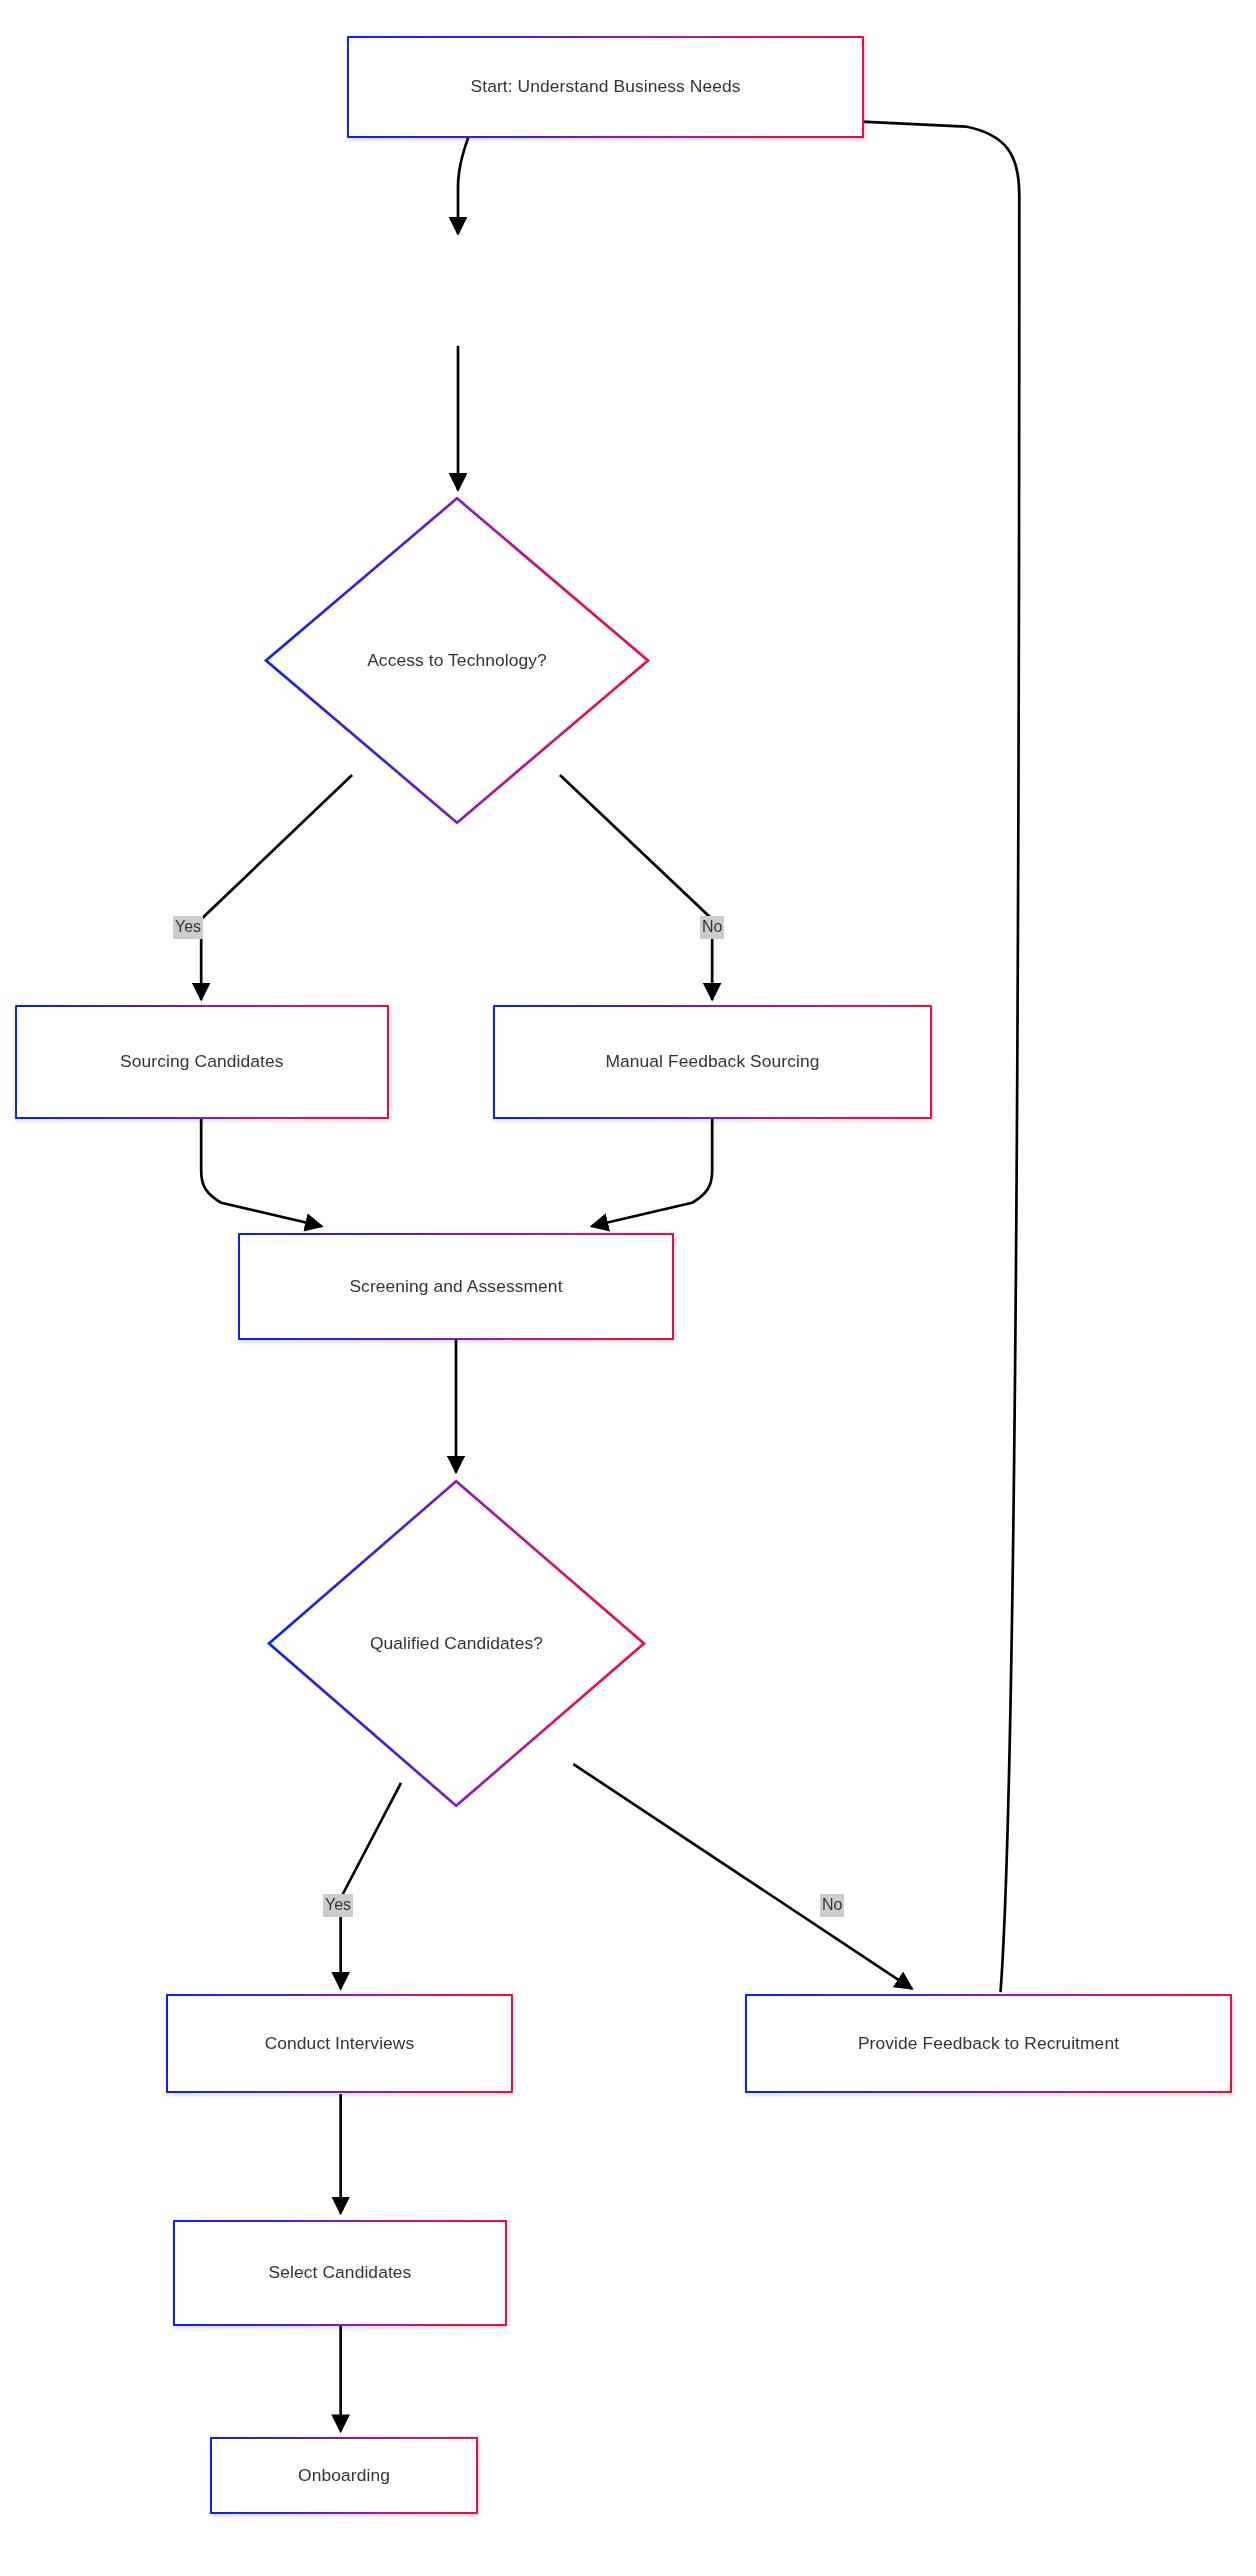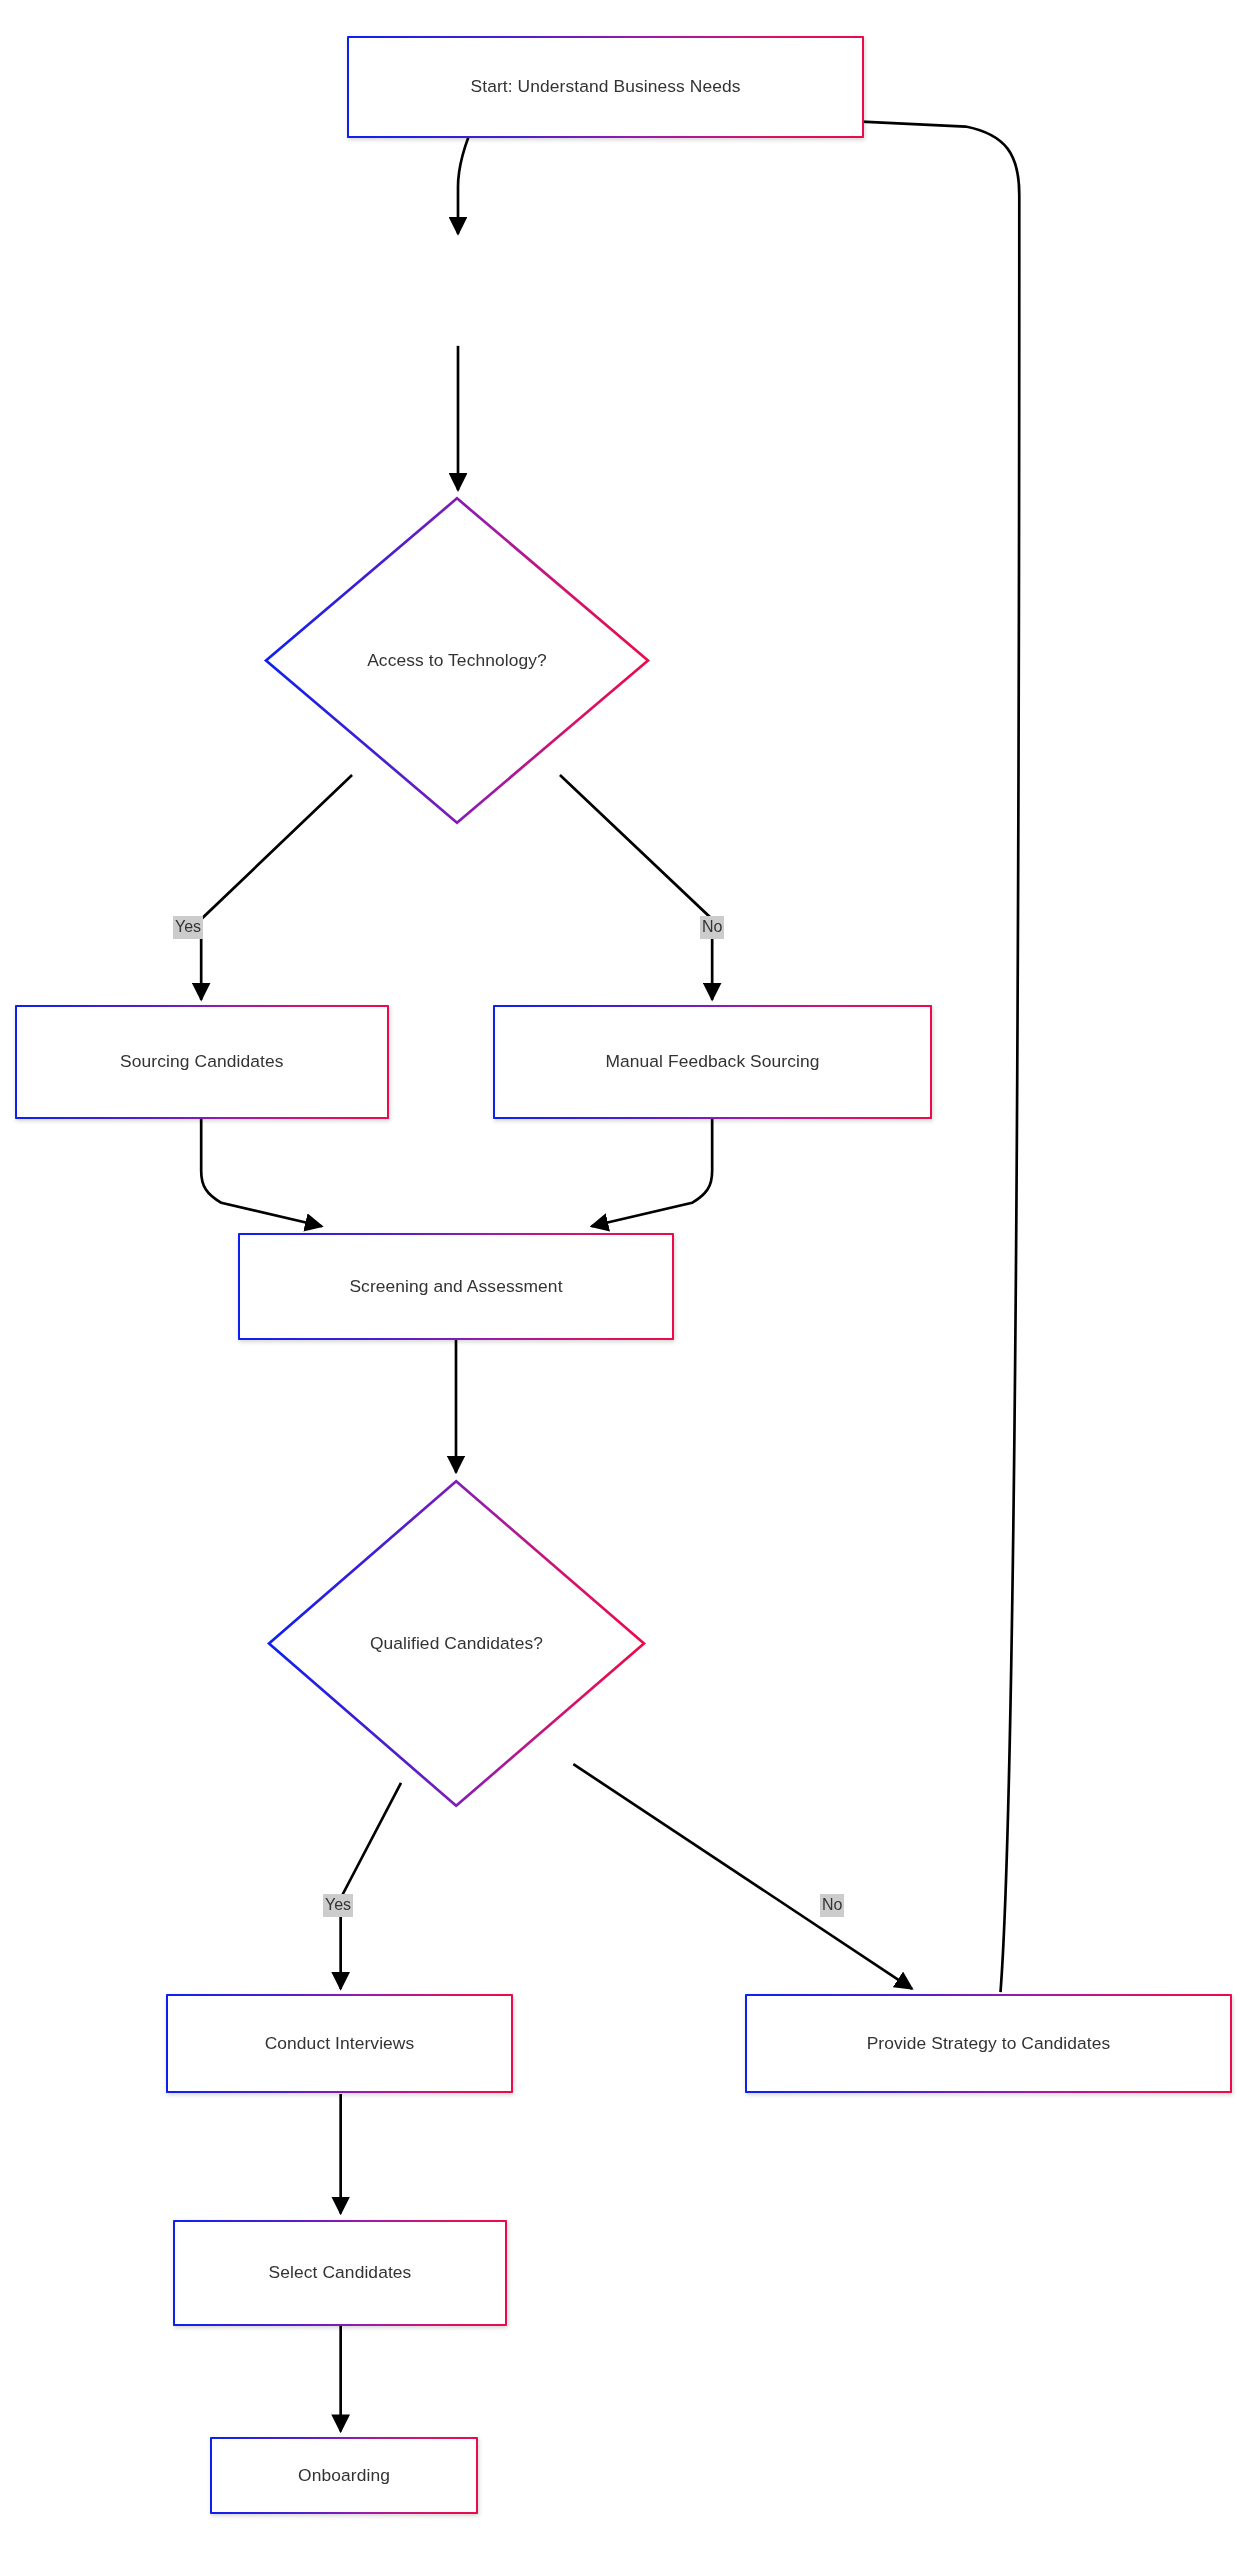--- a/index.html
+++ b/index.html
@@ -176,21 +176,21 @@
 
   <div class="edge-label" style="left:323px; top:1894px;">Yes</div>
 
   <div class="edge-label" style="left:820px; top:1894px;">No</div>
 
   <div class="node rect-node" style="left:166px; top:1994px; width:347px; height:99px;">
     <span>Conduct Interviews</span>
   </div>
 
   <div class="node rect-node" style="left:745px; top:1994px; width:487px; height:99px;">
-    <span>Provide Strategy to Candidates</span>
+    <span>Provide Feedback to Recruitment</span>
   </div>
 
   <div class="node rect-node" style="left:173px; top:2220px; width:334px; height:106px;text-align:center;">
     <span>Select Candidates</span>
   </div>
 
   <div class="node rect-node" style="left:210px; top:2437px; width:268px; height:77px;">
     <span>Onboarding</span>
   </div>
 

